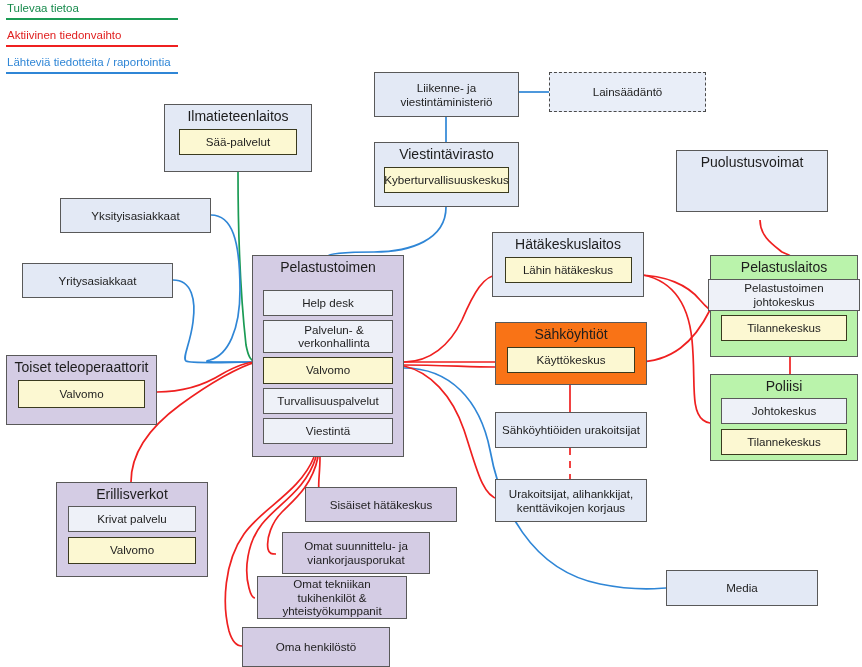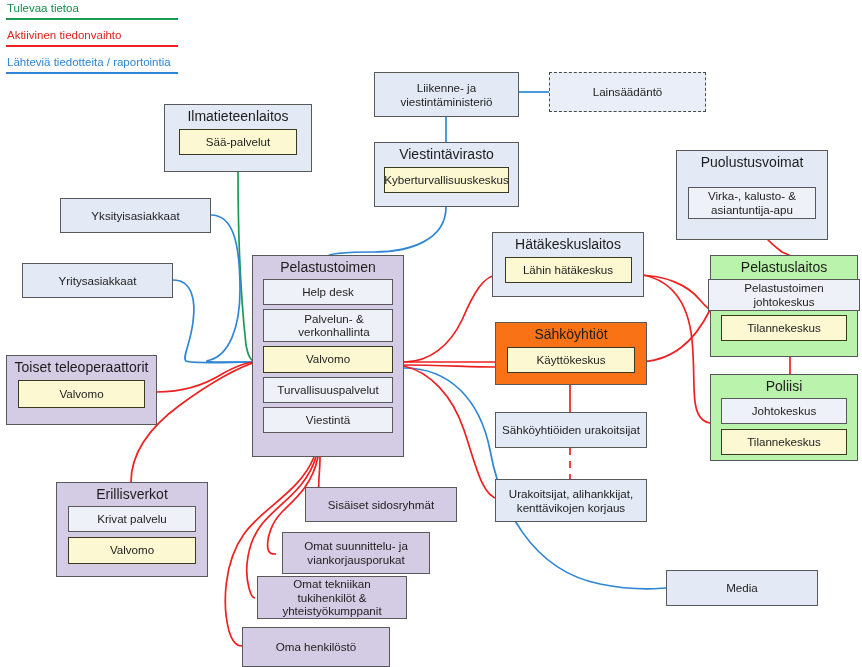--- a/index.html
+++ b/index.html
@@ -121,37 +121,35 @@
   <div class="node fill-blue" style="left:374px;top:142px;width:145px;height:65px;">
     <div class="node-title">Viestintävirasto</div>
     <div class="slot yellow" style="width:125px;height:26px;margin-top:1px;">Kyberturvallisuuskeskus</div>
   </div>
 
   <div class="node fill-blue" style="left:164px;top:104px;width:148px;height:68px;">
     <div class="node-title">Ilmatieteenlaitos</div>
     <div class="slot yellow" style="width:118px;height:26px;margin-top:1px;">Sää-palvelut</div>
   </div>
 
-  <div class="node fill-blue" style="left:676px;top:150px;width:152px;height:90px;gap:12px;">
+  <div class="node fill-blue" style="left:676px;top:150px;width:152px;height:62px;">
     <div class="node-title">Puolustusvoimat</div>
-    <div class="slot" style="width:128px;height:32px;margin-top:1px;white-space:pre-line;">Virka-, kalusto- &amp;
-asiantuntija-apu</div>
   </div>
 
   <div class="node plain fill-blue" style="left:60px;top:198px;width:151px;height:35px;">
     <span>Yksityisasiakkaat</span>
   </div>
 
   <div class="node plain fill-blue" style="left:22px;top:263px;width:151px;height:35px;">
     <span>Yritysasiakkaat</span>
   </div>
 
   <div class="node fill-purple" style="left:252px;top:255px;width:152px;height:202px;">
     <div class="node-title">Pelastustoimen</div>
-    <div class="slot" style="width:130px;height:26px;margin-bottom:4px;">Help desk</div>
+    <div class="slot" style="width:130px;height:26px;margin-bottom:4px;margin-top:11px;">Help desk</div>
     <div class="slot" style="width:130px;height:33px;margin-bottom:4px;white-space:pre-line;padding-left:16px;">Palvelun- &amp;
 verkonhallinta</div>
     <div class="slot yellow" style="width:130px;height:27px;margin-bottom:4px;">Valvomo</div>
     <div class="slot" style="width:130px;height:26px;margin-bottom:4px;">Turvallisuuspalvelut</div>
     <div class="slot" style="width:130px;height:26px;">Viestintä</div>
   </div>
 
   <div class="node fill-blue" style="left:492px;top:232px;width:152px;height:65px;">
     <div class="node-title">Hätäkeskuslaitos</div>
     <div class="slot yellow" style="width:127px;height:26px;margin-top:1px;">Lähin hätäkeskus</div>
@@ -189,21 +187,21 @@
     <div class="slot yellow" style="width:127px;height:28px;margin-top:1px;">Valvomo</div>
   </div>
 
   <div class="node fill-purple" style="left:56px;top:482px;width:152px;height:95px;">
     <div class="node-title">Erillisverkot</div>
     <div class="slot" style="width:128px;height:26px;margin-bottom:5px;">Krivat palvelu</div>
     <div class="slot yellow" style="width:128px;height:27px;">Valvomo</div>
   </div>
 
   <div class="node plain fill-purple" style="left:305px;top:487px;width:152px;height:35px;">
-    <span>Sisäiset sidosryhmät</span>
+    <span>Sisäiset hätäkeskus</span>
   </div>
 
   <div class="node plain fill-purple" style="left:282px;top:532px;width:148px;height:42px;">
     <span style="white-space:pre-line;">Omat suunnittelu- ja
 viankorjausporukat</span>
   </div>
 
   <div class="node plain fill-purple" style="left:257px;top:576px;width:150px;height:43px;">
     <span style="white-space:pre-line;">Omat tekniikan tukihenkilöt &amp;
 yhteistyökumppanit</span>

